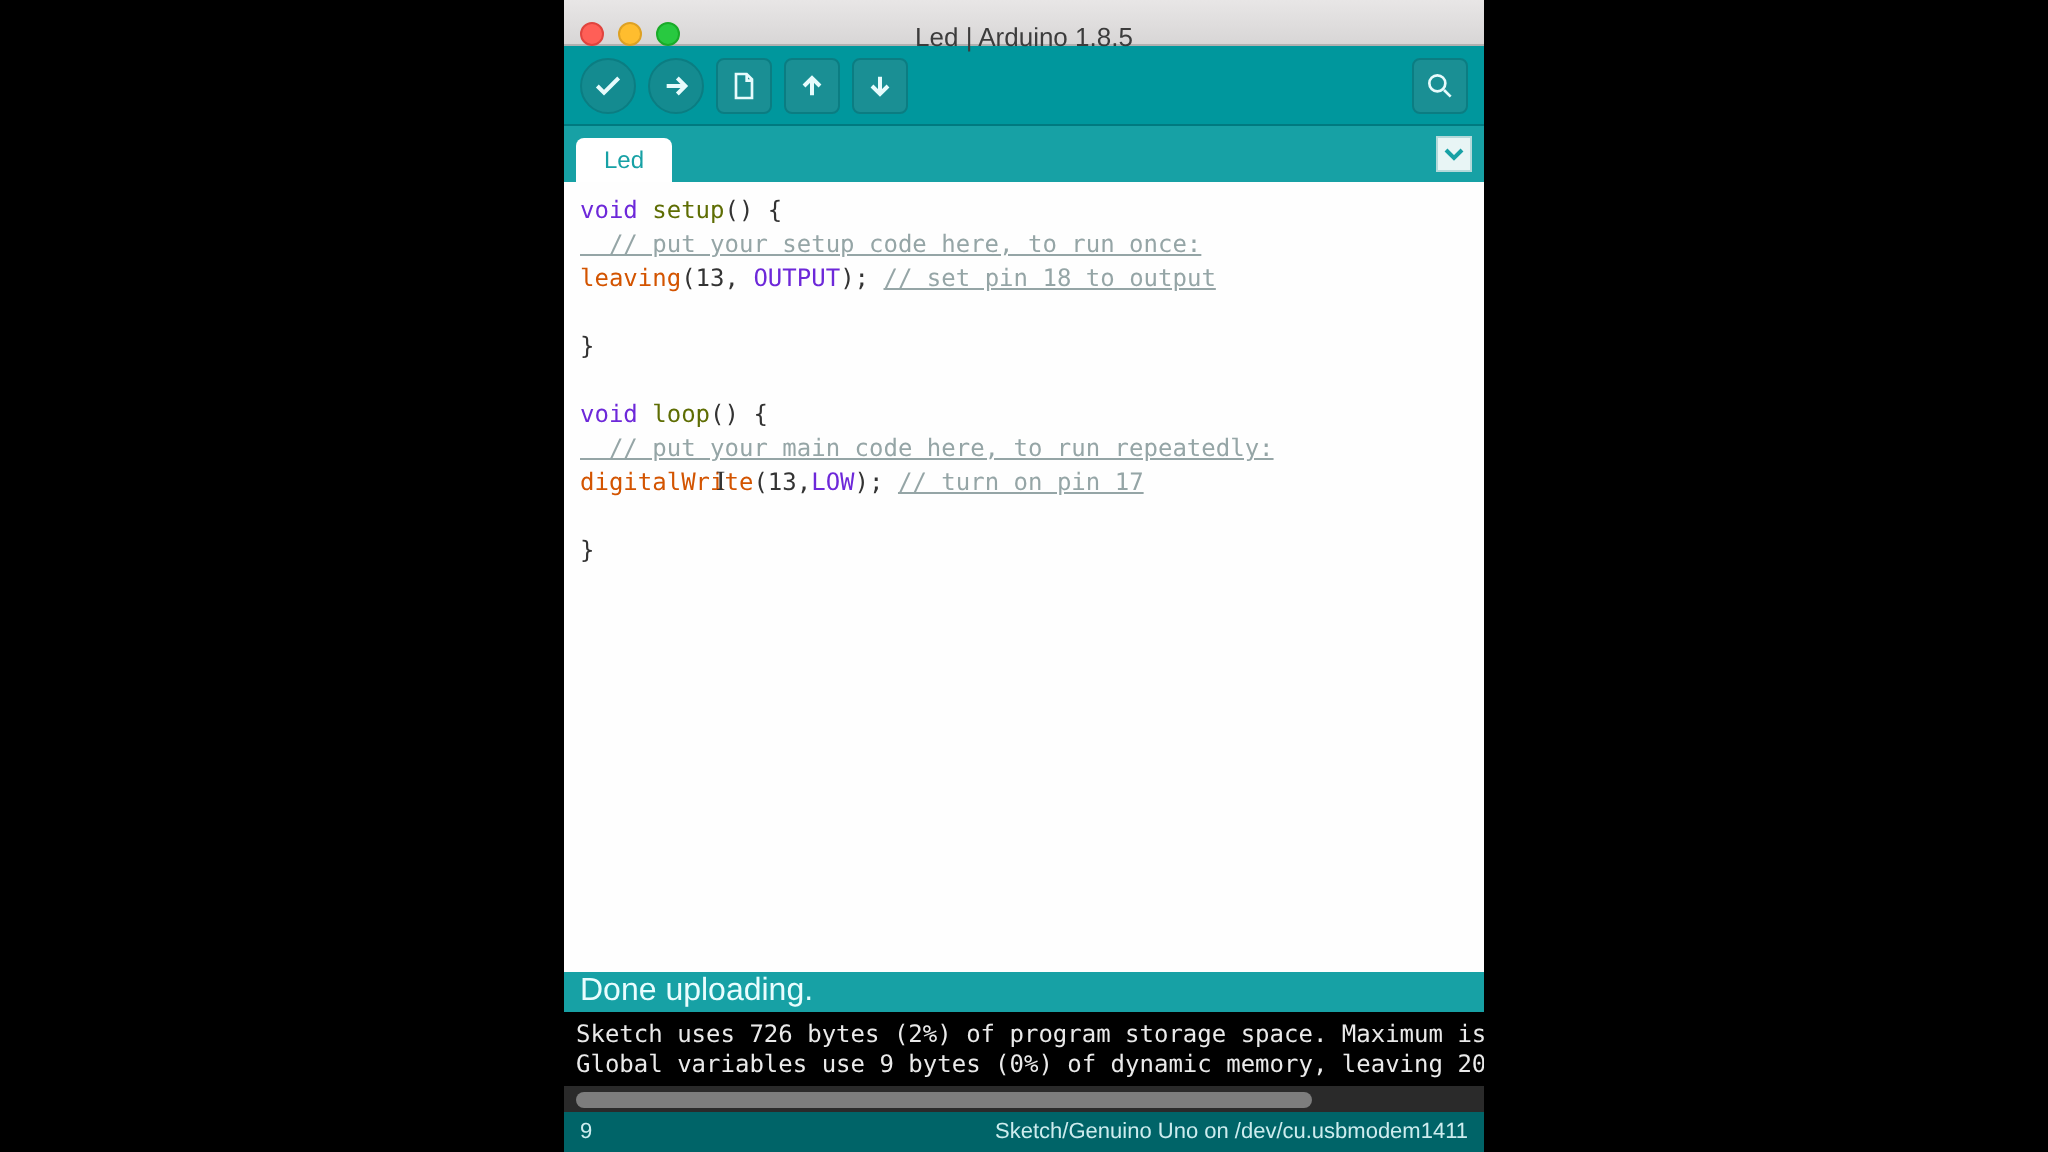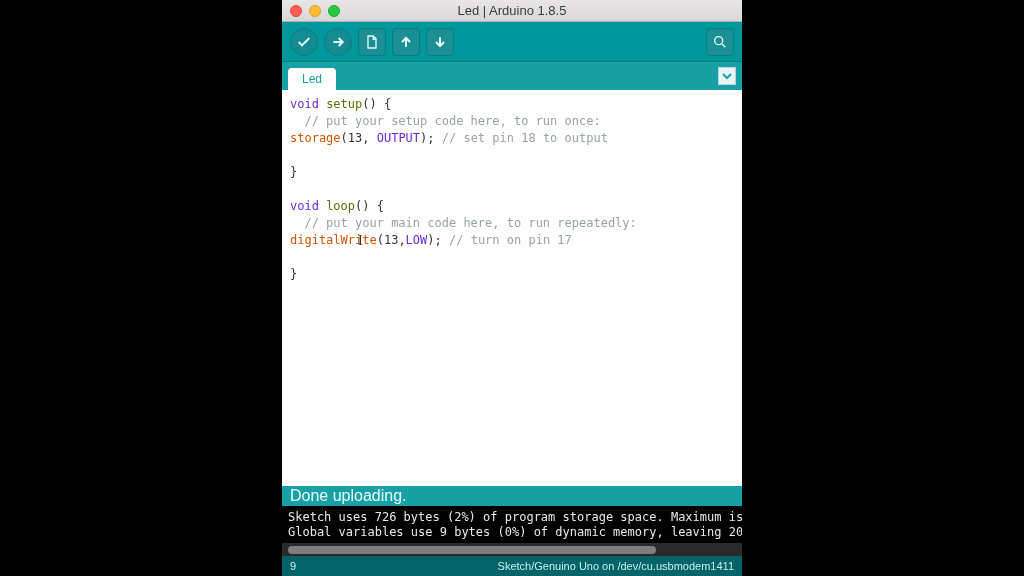--- a/index.html
+++ b/index.html
@@ -19,22 +19,21 @@
     height: 576px;
     background: #fff;
     display: flex;
     flex-direction: column;
     position: relative;
   }
   .titlebar {
     height: 22px;
     background: linear-gradient(#e8e6e6, #d8d6d6);
     display: flex;
-    align-items: center;
-    padding: 0 8px;
+    padding: 11px 8px;
     position: relative;
     border-bottom: 1px solid #b0b0b0;
   }
   .traffic { display: flex; gap: 7px; }
   .tl { width: 12px; height: 12px; border-radius: 50%;}
   .tl.red { background: #ff5f57; border:1px solid #e0443e;}
   .tl.yel { background: #ffbd2e; border:1px solid #dea123;}
   .tl.grn { background: #28c940; border:1px solid #1aab29;}
   .titlebar .title {
     position:absolute; left:0; right:0; text-align:center;
@@ -95,21 +94,21 @@
     font-size: 12px;
     line-height: 17px;
     white-space: pre;
     overflow: auto;
     color:#333;
     position:relative;
   }
   .editor .kw { color: #6d28d9; } 
   .editor .fn { color: #5e6d03; } 
   .editor .id { color: #d35400; } 
-  .editor .cm { color: #95a5a6; } 
+  .editor .cm { color: #95a5a6; text-decoration: underline; } 
   .editor .pn { color: #333; }
   .txtcursor {
     position:absolute;
     left: 76px; top: 142px;
     font-family: serif;
     color:#333;
     font-size:14px;
     pointer-events:none;
   }
   .statusbar {
@@ -207,21 +206,21 @@
     </div>
     <div class="tab-dropdown">
       <svg width="10" height="10" viewBox="0 0 10 10">
           <path d="M1 3l4 4 4-4" fill="none" stroke="#17a1a5" stroke-width="2"></path>
         </svg>
     </div>
   </div>
 
   <div class="editor"><span class="kw">void </span><span class="fn">setup</span><span class="pn">() {</span>
 <span class="cm">  // put your setup code here, to run once:</span>
-<span class="id">storage</span><span class="pn">(13, </span><span class="kw">OUTPUT</span><span class="pn">); </span><span class="cm">// set pin 18 to output</span>
+<span class="id">leaving</span><span class="pn">(13, </span><span class="kw">OUTPUT</span><span class="pn">); </span><span class="cm">// set pin 18 to output</span>
 
 <span class="pn">}</span>
 
 <span class="kw">void </span><span class="fn">loop</span><span class="pn">() {</span>
 <span class="cm">  // put your main code here, to run repeatedly:</span>
 <span class="id">digitalWrite</span><span class="pn">(13,</span><span class="kw">LOW</span><span class="pn">); </span><span class="cm">// turn on pin 17</span>
 
 <span class="pn">}</span>
 <span class="txtcursor">I</span>
   </div>

